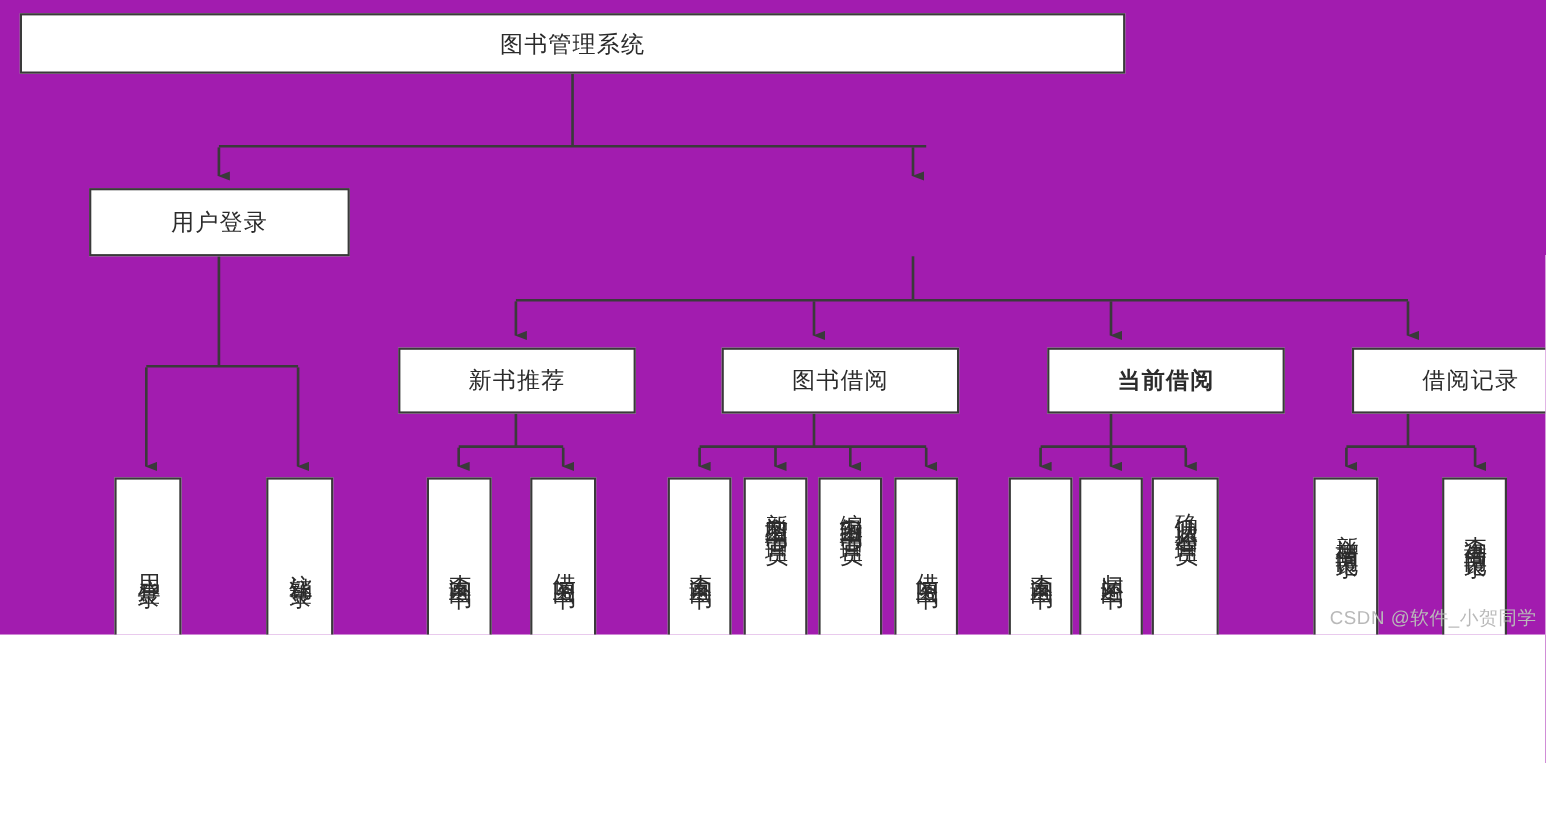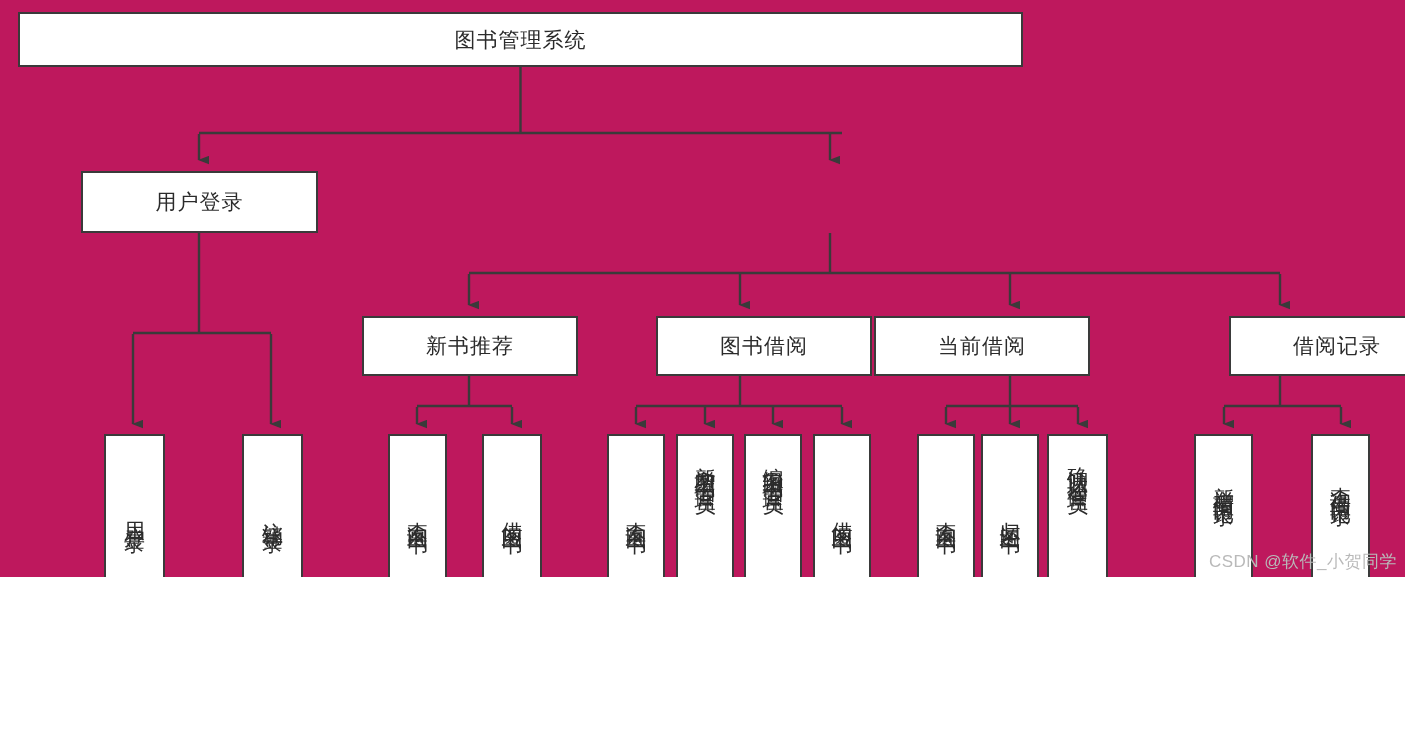--- a/index.html
+++ b/index.html
@@ -7,21 +7,21 @@
     padding: 0;
     background: #ffffff;
   }
   body {
     font-family: "Liberation Sans", "DejaVu Sans", sans-serif;
   }
   #canvas {
     position: relative;
     width: 1405px;
     height: 577px;
-    background: #be185d;
+    background: #a21caf;
     overflow: hidden;
   }
   svg#edges {
     position: absolute;
     left: 0;
     top: 0;
     width: 1405px;
     height: 747px;
     pointer-events: none;
   }
@@ -132,21 +132,21 @@
   <div class="node h" style="left:81px; top:171px; width:237px; height:62px;">
     <span>用户登录</span>
   </div>
 
   <div class="node h" style="left:362px; top:316px; width:216px; height:60px;">
     <span>新书推荐</span>
   </div>
   <div class="node h" style="left:632px; top:316px; width:216px; height:60px;margin-left:24px;">
     <span>图书借阅</span>
   </div>
-  <div class="node h" style="left:874px; top:316px; width:216px; height:60px;">
+  <div class="node h" style="left:952px; top:316px; width:216px; height:60px;font-weight:bold;">
     <span>当前借阅</span>
   </div>
   <div class="node h" style="left:1229px; top:316px; width:216px; height:60px;font-family:Liberation Mono, monospace;">
     <span>借阅记录</span>
   </div>
 
   <div class="node v" style="left:104px; top:434px; width:61px; height:301px;">
     <span class="vtext mid">用户登录</span>
   </div>
   <div class="node v" style="left:242px; top:434px; width:61px; height:301px;">

